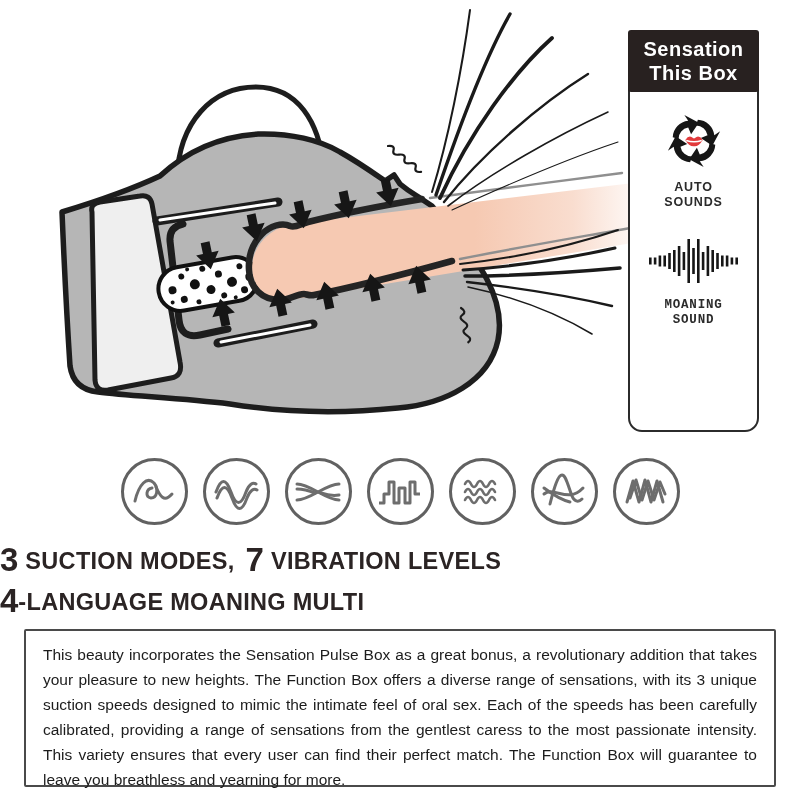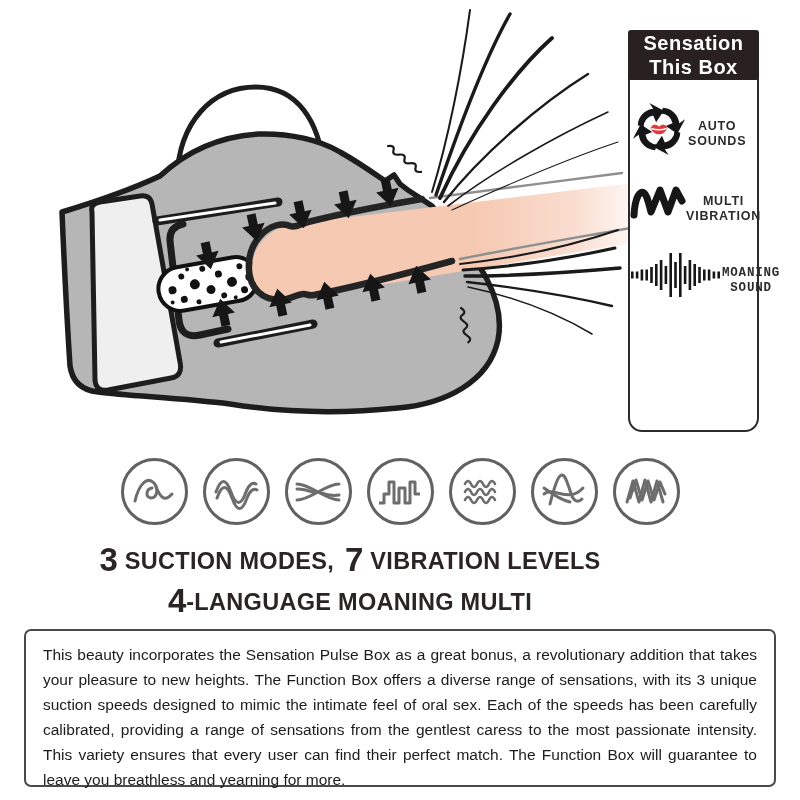--- a/index.html
+++ b/index.html
@@ -3,44 +3,44 @@
 <meta charset="utf-8">
 <style>
   html,body{margin:0;padding:0;}
   body{width:800px;height:800px;background:#ffffff;position:relative;overflow:hidden;
        font-family:"Liberation Sans", sans-serif;}
   
   #illu{position:absolute;left:0;top:0;width:800px;height:800px;}
   
   .panel{position:absolute;left:628px;top:30px;width:131px;height:402px;background:#ffffff;
          border:2px solid #2b2b2b;border-radius:14px;box-sizing:border-box;}
-  .panel-header{margin:-2px -2px 0 -2px;height:50px;background:#282120;border-radius:3px;
+  .panel-header{margin:-2px -2px 0 -2px;height:62px;background:#282120;border-radius:3px;
                 display:flex;flex-direction:column;justify-content:center;align-items:center;}
   .panel-header div{color:#ffffff;font-size:20px;font-weight:700;line-height:24px;letter-spacing:.5px;}
-  .feature{display:flex;flex-direction:row;align-items:center;}
+  .feature{display:flex;flex-direction:column;align-items:center;}
   .feature .ficon{display:flex;justify-content:center;align-items:center;}
   .flabel{text-align:center;font-size:12.5px;font-weight:700;color:#2b2b2b;letter-spacing:.8px;line-height:15px;}
   .f1{margin-top:20px;}  .f1 .flabel{margin-top:10px;}
   .f2{margin-top:22px;}  .f2 .flabel{margin-top:14px;}
   .f3{margin-top:26px;}  .f3 .flabel{margin-top:12px;font-family:Liberation Mono, monospace;}
   
   .modes{position:absolute;left:0;top:458px;width:800px;display:flex;justify-content:center;gap:15px;}
   .mode-circle{width:67px;height:67px;border-radius:50%;border:3px solid #616161;box-sizing:border-box;
                display:flex;align-items:center;justify-content:center;background:#fff;}
   .mode-circle svg{display:block;}
   
-  .headline{position:absolute;left:0;top:541px;width:700px;text-align:center;color:#2b2424;}
+  .headline{position:absolute;left:0;top:541px;width:700px;color:#2b2424;}
   .hl-line{line-height:37px;white-space:nowrap;}
   .hl-num{font-size:33px;font-weight:700;vertical-align:-2px;}
   .hl-txt{font-size:23.5px;font-weight:700;letter-spacing:.3px;}
   .sp-before{margin-left:11px;}
   .sp-after{margin-right:7px;}
   
   .descbox{position:absolute;left:24px;top:629px;width:752px;height:158px;box-sizing:border-box;
-           border:2px solid #4a4a4a;border-radius:7px;padding:11px 17px;background:#fff;}
+           border:2px solid #4a4a4a;border-radius:2px;padding:11px 17px;background:#fff;}
   .desc{font-size:15.5px;line-height:25px;color:#1c1c1c;text-align:justify;}
 </style>
 </head>
 <body>
 
 <svg id="illu" viewBox="0 0 800 800">
   <defs>
     <linearGradient id="shaftGrad" gradientUnits="userSpaceOnUse" x1="300" y1="0" x2="650" y2="0">
       <stop offset="0" stop-color="#f6c9b2"></stop>
       <stop offset="0.5" stop-color="#f6c9b2"></stop>
@@ -178,31 +178,20 @@
         <path d="M-9,-1 Q-5,-7 -1,-3 Q0,-2 1,-3 Q5,-7 9,-1 Q5,6 0,5.5 Q-5,6 -9,-1 Z" fill="#e23a3c"></path>
         <path d="M-8,-0.5 Q0,2 8,-0.5" stroke="#ffffff" stroke-width="1.4" fill="none"></path>
       </svg>
     </div>
     <div class="flabel">
       <div>AUTO</div>
       <div>SOUNDS</div>
     </div>
   </div>
 
-  <div class="feature f2">
-    <div class="ficon">
-      <svg width="56" height="36" viewBox="0 0 56 36">
-        <path d="M 4,31 C 5,13 10,6 14,9 C 17,11 18,17 21,28 L 30,6 L 38,28 L 46,6 L 52,17" fill="none" stroke="#161616" stroke-width="7" stroke-linecap="round" stroke-linejoin="round"></path>
-      </svg>
-    </div>
-    <div class="flabel">
-      <div>MULTI</div>
-      <div>VIBRATION</div>
-    </div>
-  </div>
 
   <div class="feature f3">
     <div class="ficon">
       <svg width="92" height="50" viewBox="0 0 92 50">
         <g fill="#161616">
           <rect x="1" y="21.5" width="2.6" height="7"></rect>
             <rect x="5.8" y="21.5" width="2.6" height="7"></rect>
           <rect x="10.6" y="19.5" width="2.6" height="11"></rect>
             <rect x="15.4" y="19.5" width="2.6" height="11"></rect>
           <rect x="20.2" y="17" width="2.6" height="16"></rect>

